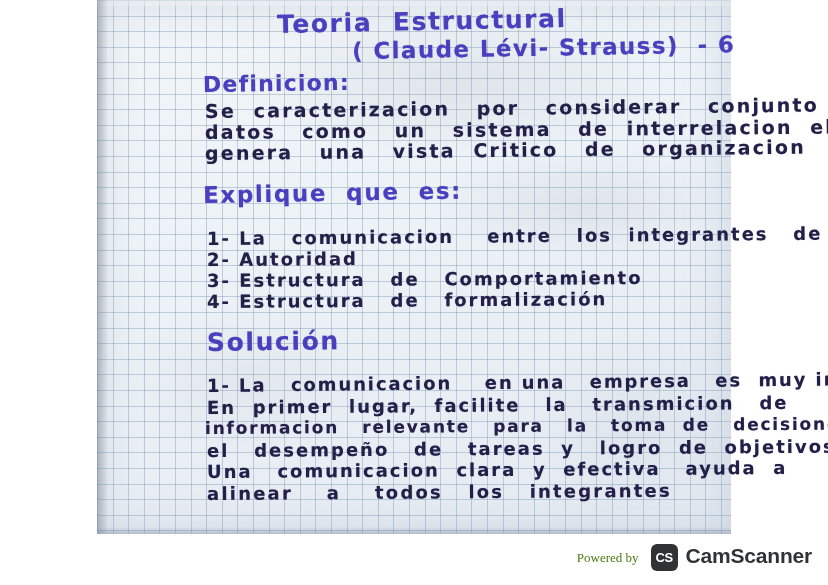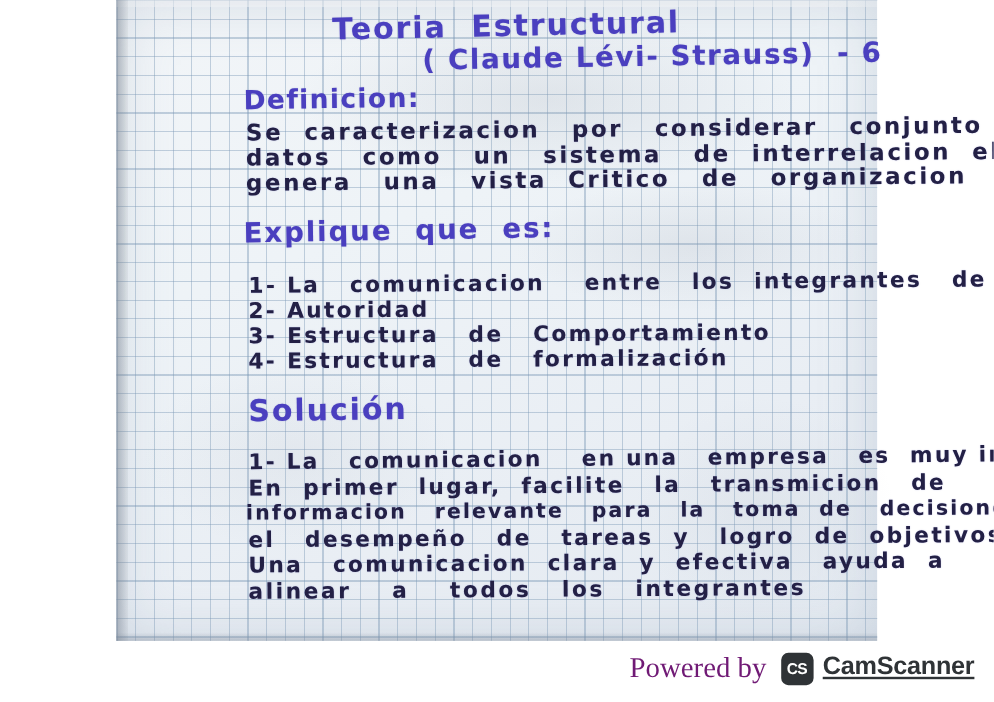--- a/index.html
+++ b/index.html
@@ -104,22 +104,22 @@
   
   .footer {
     position: absolute;
     right: 16px;
     bottom: 14px;
     display: flex;
     align-items: center;
     gap: 12px;
   }
   .powered {
-    font-size: 24px;
-    color: #701a75;
+    font-size: 13px;
+    color: #4d7c0f;
     font-family: "Liberation Serif", serif;
   }
   .cs-logo {
     display: flex;
     gap: 8px;
   }
   .cs-mark {
     width: 27px;
     height: 27px;
     border-radius: 6px;
@@ -132,21 +132,20 @@
     justify-content: center;
     font-family: "Liberation Sans", sans-serif;
     letter-spacing: -0.5px;
   }
   .cs-word {
     font-size: 21px;
     color: #2f3336;
     font-family: "Liberation Sans", sans-serif;
     font-weight: 600;
     letter-spacing: -0.2px;
-    text-decoration: underline;
   }
 </style>
 </head>
 <body>
 
 <div id="page">
 
   <div class="sheet">
     <div class="blotch b1"></div>
     <div class="blotch b2"></div>

